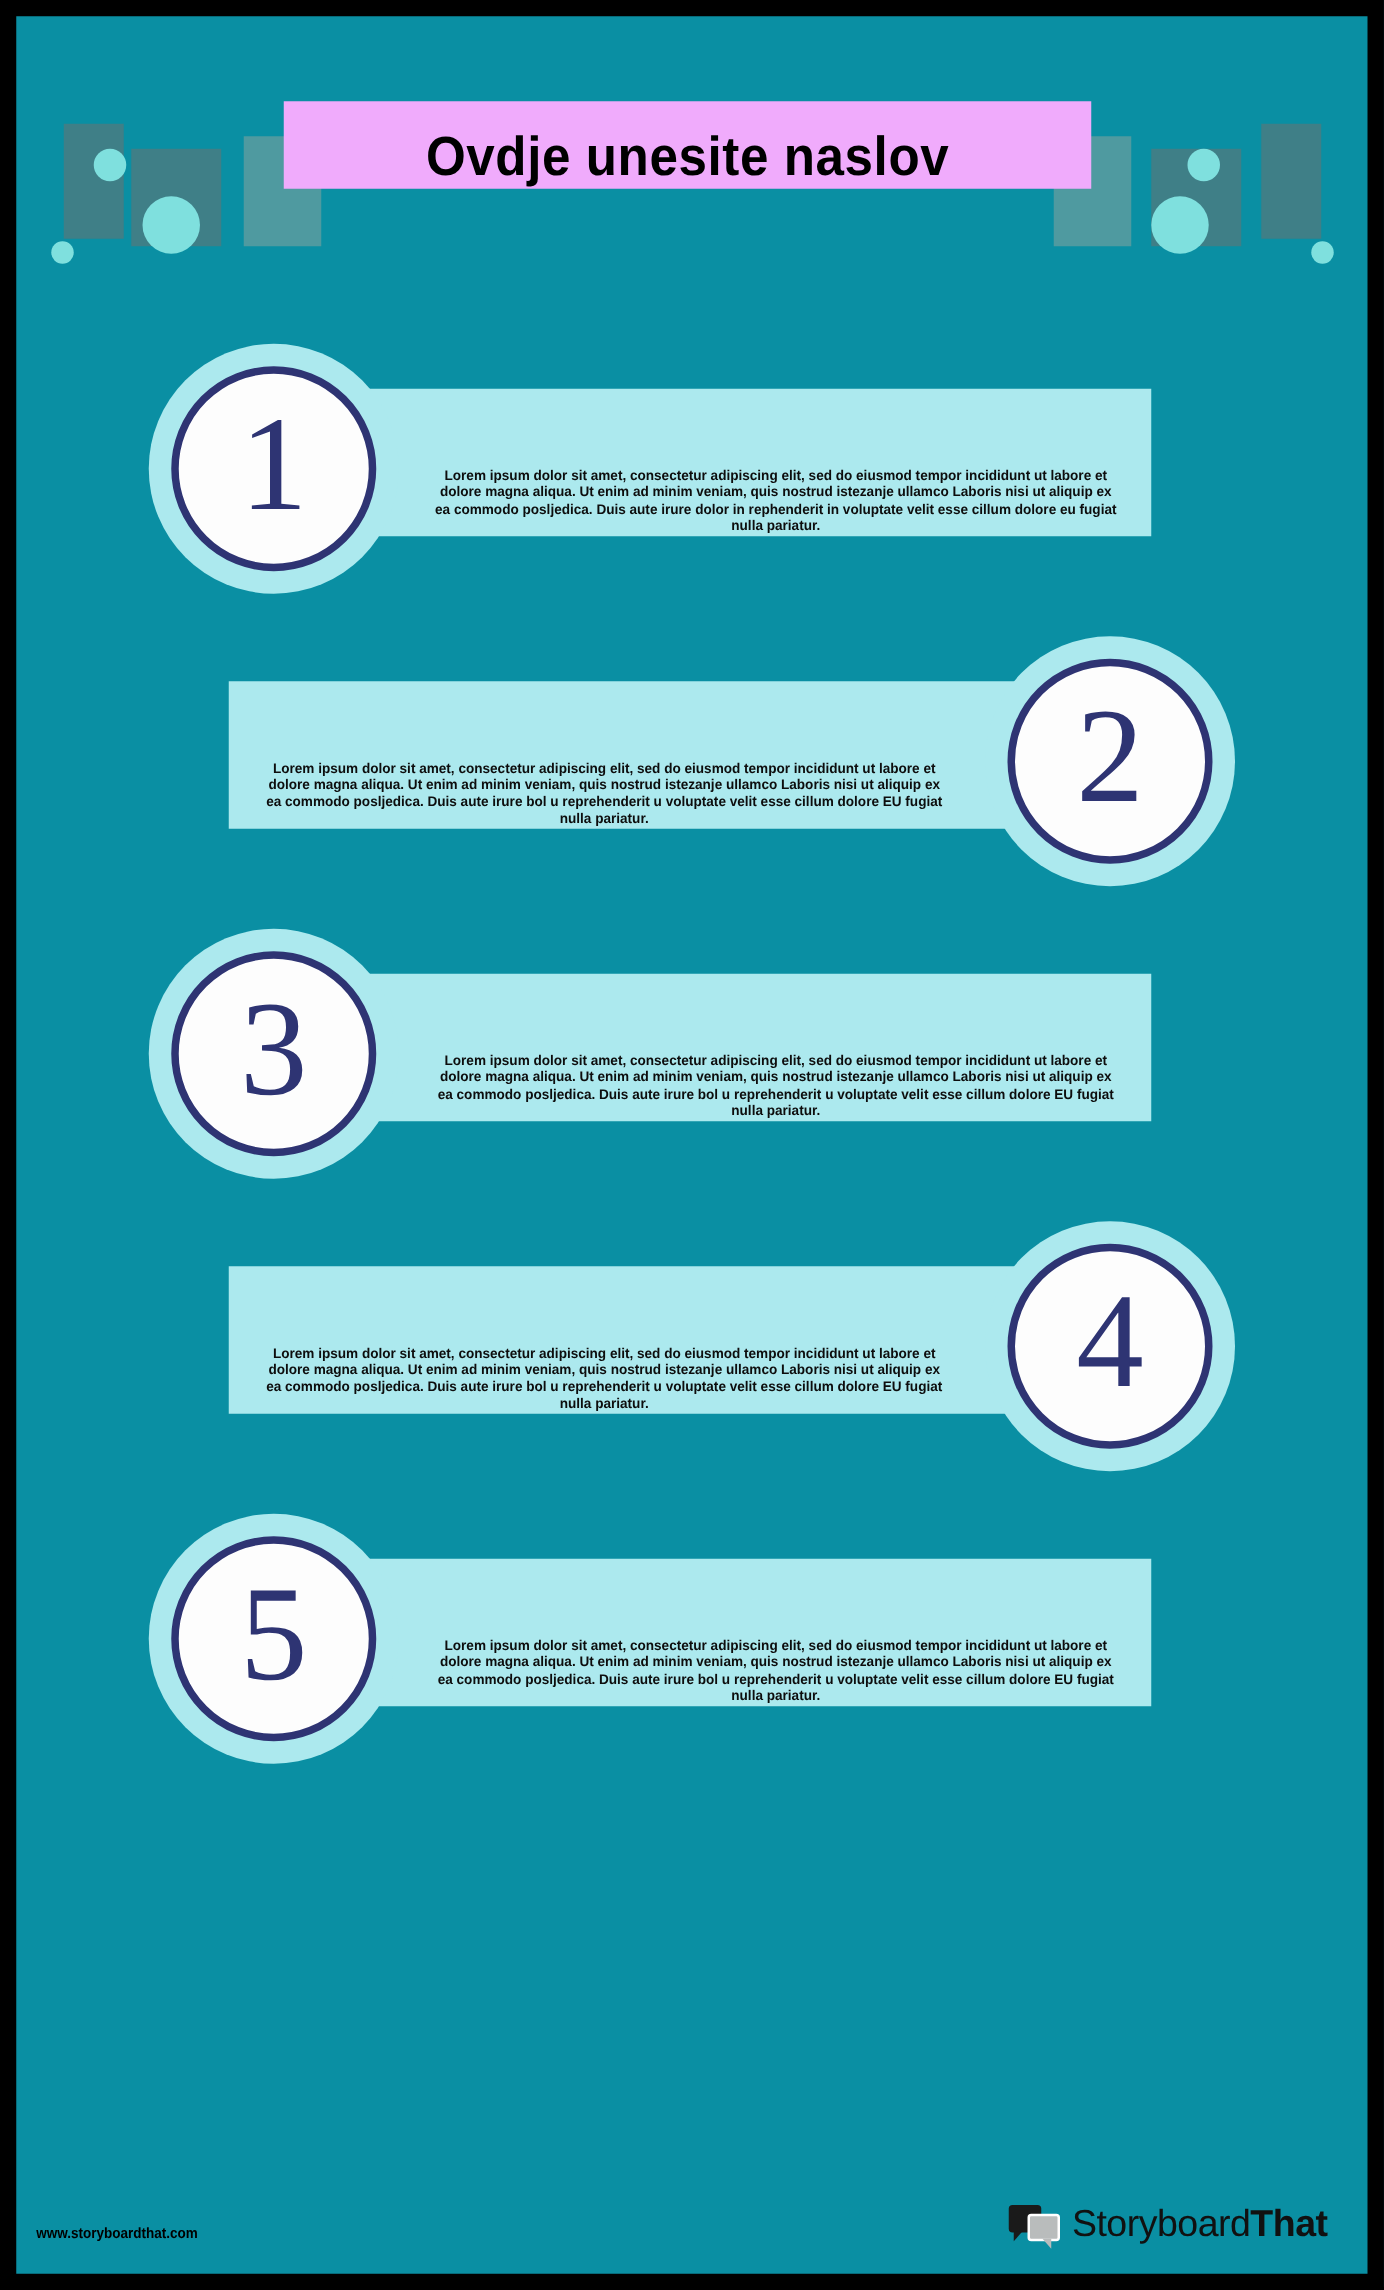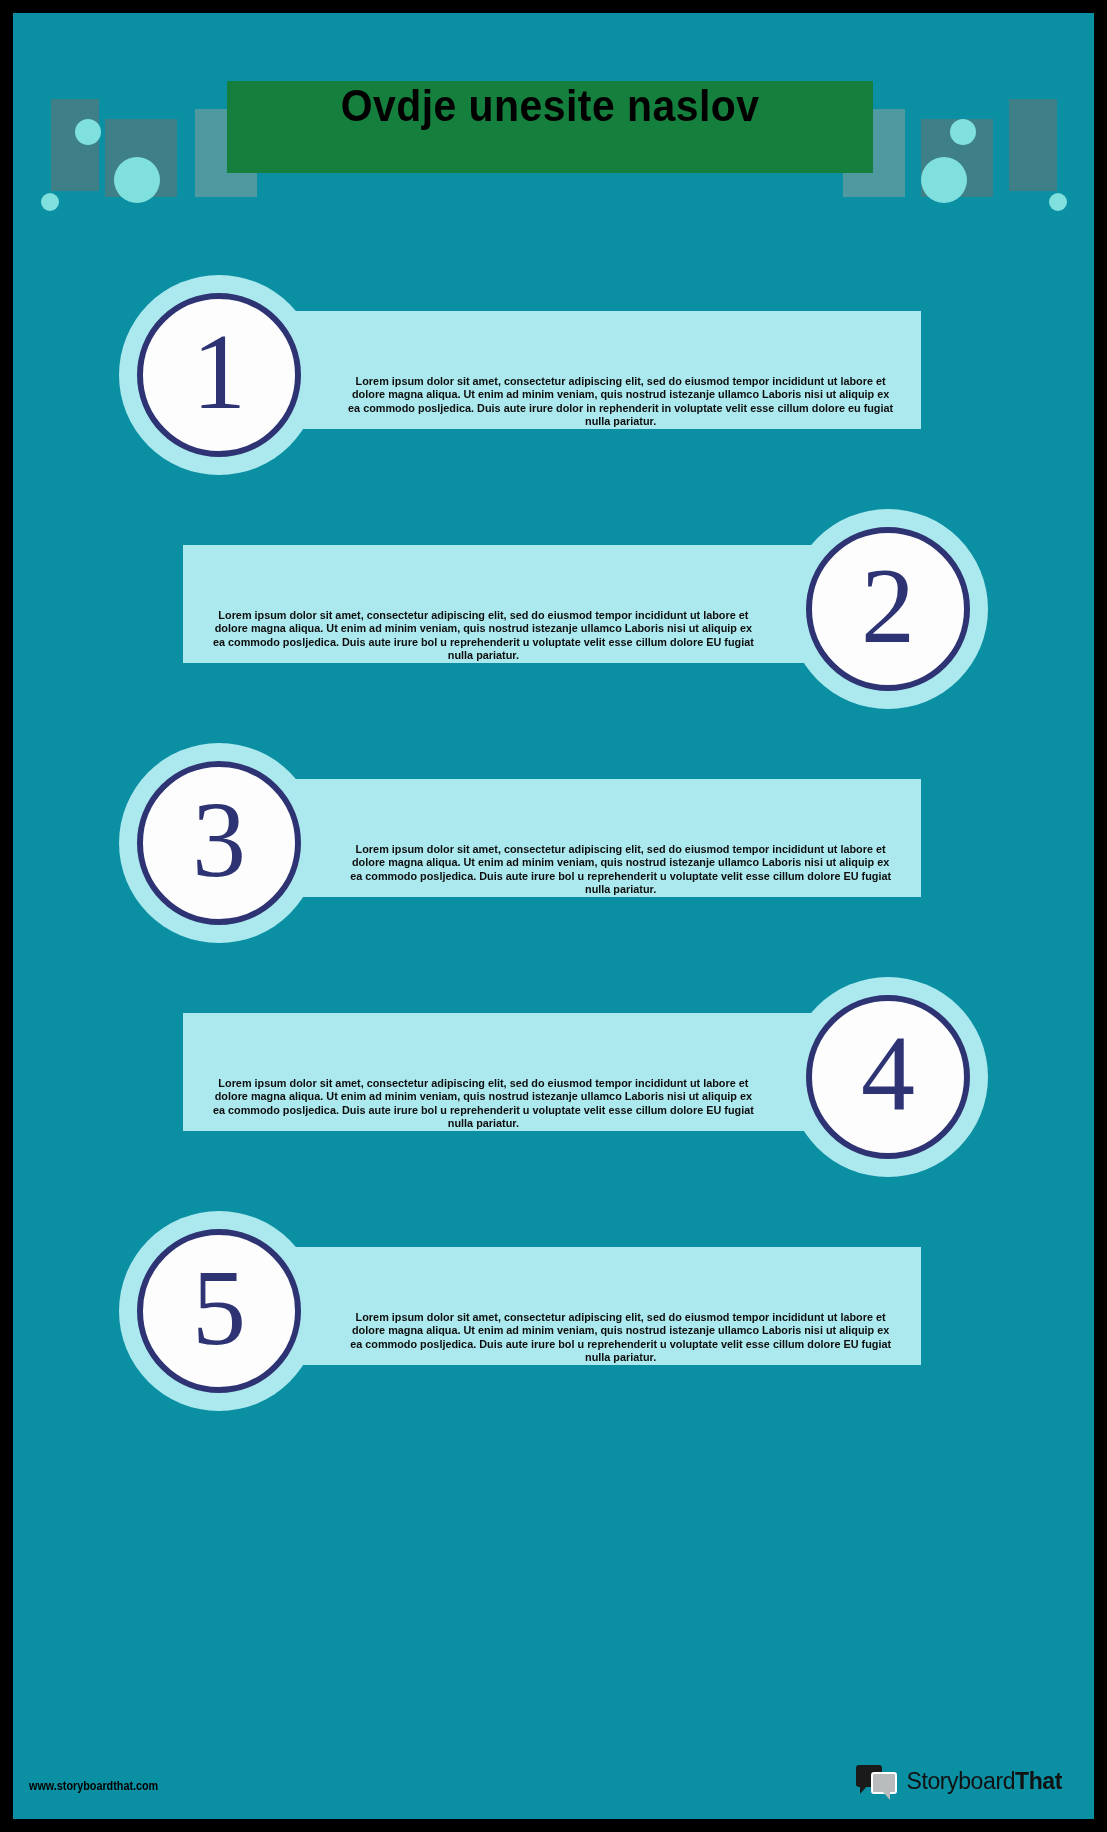--- a/index.html
+++ b/index.html
@@ -22,23 +22,23 @@
     position:absolute; left:0; top:0; width:1081px; height:210px;
   }
   .deco { position:absolute; }
   .deco-rect-dark { background:#3f7f87; }
   .deco-rect-mid  { background:#4f9aa0; }
   .deco-circle { border-radius:50%; background:#7fe0de; }
 
   .title-band {
     position:absolute;
     left:214px; top:68px;
-    width:646px; height:92px;
-    background:#15803d;
-    display:flex; align-items:flex-start; justify-content:center;
+    width:646px; height:70px;
+    background:#f0abfc;
+    display:flex; align-items:flex-end; justify-content:center;
     z-index:6;
   }
   .title-text {
     font-family:"Liberation Sans Narrow","Liberation Sans", sans-serif;
     font-weight:bold;
     font-size:44px;
     letter-spacing:0.5px;
     color:#000000;
     white-space:nowrap;
     transform:scaleX(0.93);
@@ -147,21 +147,21 @@
     border-radius:3px;
     border:2px solid #ffffff;
   }
   .bub-front::after {
     content:""; position:absolute;
     right:5px; bottom:-8px;
     border-right:7px solid #b9bcbc;
     border-bottom:8px solid transparent;
   }
   .brand-text {
-    font-size:23px;
+    font-size:30px;
     color:#111111;
     letter-spacing:-0.4px;
     white-space:nowrap;
   }
   .brand-text b { font-weight:bold; }
 </style>
 </head>
 <body>
 
 <div class="poster">

